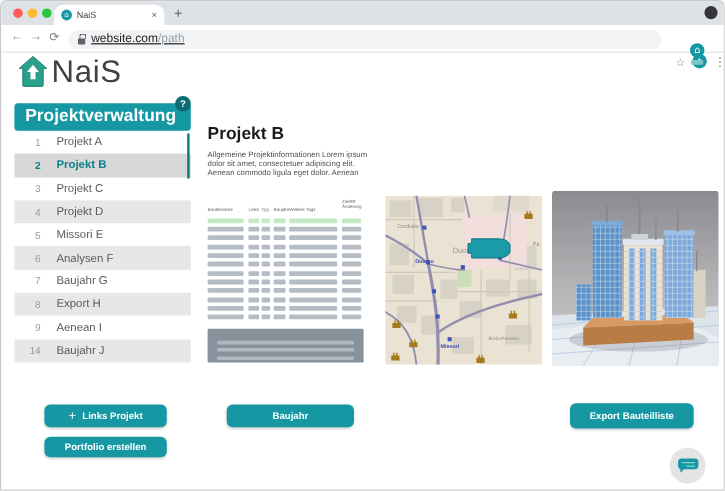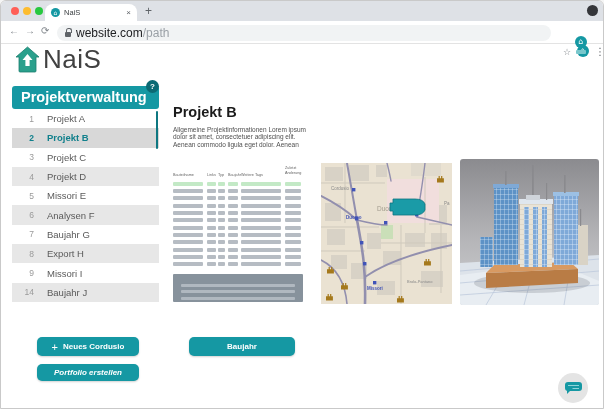--- a/index.html
+++ b/index.html
@@ -19,21 +19,21 @@
   .newtab { position:absolute; left:144px; top:3px; font-size:12px; color:#5f6368; }
   .chromeavatar { position:absolute; left:586px; top:4px; width:11px; height:11px; border-radius:50%; background:#35363a; }
 
   .toolbar { position:absolute; left:0; top:20px; width:604px; height:23px; background:#fff; border-bottom:1px solid #e3e3e3; }
   .navic { position:absolute; top:4px; font-size:10px; color:#80868b; }
   .urlpill { position:absolute; left:56px; top:3.5px; width:494px; height:16px; background:#f1f3f4;
              border-radius:8px; display:flex; align-items:center; padding:0 8px; gap:5px; }
   .lock { position:relative; width:6px; height:5px; background:#5f6368; border-radius:1px; margin-top:3px; }
   .lock:before { content:""; position:absolute; left:1px; top:-3.5px; width:4px; height:4px;
                  border:1px solid #5f6368; border-bottom:none; border-radius:2.5px 2.5px 0 0; }
-  .urltext { font-size:12px; color:#202124; }
+  .urltext { font-size:10px; color:#202124;text-decoration:underline; }
   .urlpath { color:#9aa0a6; }
   .star { position:absolute; left:562px; top:26px; font-size:9px; color:#80868b; }
   .tbavatar { position:absolute; left:576px; top:24px; width:12px; height:12px; border-radius:50%;
               background:var(--accent,#1598a3); color:#fff; font-size:8px; line-height:12px; text-align:center;
               font-family:"DejaVu Sans",sans-serif; }
   .dots { position:absolute; left:594px; top:25px; font-size:10px; color:#5f6368; }
 
   
   .logo { position:absolute; left:14px; top:43px; display:flex; align-items:center; gap:3px; }
   .logotext { font-size:26px; color:#414141; letter-spacing:0.5px; }
@@ -74,21 +74,21 @@
   .sumbar { position:absolute; left:8px; width:114px; height:3px; background:#b0b8c0; border-radius:1px; }
 
   .mapbox { position:absolute; left:320px; top:162px; width:131px; height:141px; overflow:hidden; }
   .buildbox { position:absolute; left:459px; top:158px; width:139px; height:146px; border-radius:3px; overflow:hidden; }
 
   .tealbtn { position:absolute; background:var(--accent,#1598a3); border:none; border-radius:5px; color:#fff;
              font-size:8px; font-weight:bold; display:flex; align-items:center; justify-content:center;
              font-family:"Liberation Sans",sans-serif; cursor:pointer; box-shadow:0 1px 2px rgba(0,0,0,0.18); }
   .btn-new { left:36px; top:336px; width:102px; height:19px; gap:5px; }
   .btn-new .plus { font-size:11px; font-weight:normal; }
-  .btn-portfolio { left:36px; top:363px; width:102px; height:17px;font-style:italic; }
+  .btn-portfolio { left:36px; top:363px; width:102px; height:17px; }
   .btn-analysen { left:188px; top:336px; width:106px; height:19px; }
   .btn-export { left:474px; top:335px; width:103px; height:21px; }
 
   .chat { position:absolute; left:557px; top:372px; width:30px; height:30px; border-radius:50%;
           background:#e4e4e4; cursor:pointer; }
   .bubble { position:absolute; left:7px; top:9px; width:17px; height:9px; background:var(--accent,#1598a3); border-radius:3px; }
   .bubble:after { content:""; position:absolute; left:2px; bottom:-3px; border:3px solid transparent;
                   border-top-color:var(--accent,#1598a3); border-left-color:var(--accent,#1598a3); }
   .bline { position:absolute; left:3px; width:11px; height:1.3px; background:#8fd3d8; }
 </style>
@@ -164,21 +164,21 @@
       <div class="proj-row">
         <span class="num">7</span>
         <span class="plabel">Baujahr G</span>
       </div>
       <div class="proj-row shaded">
         <span class="num">8</span>
         <span class="plabel">Export H</span>
       </div>
       <div class="proj-row">
         <span class="num">9</span>
-        <span class="plabel">Missori I</span>
+        <span class="plabel">Aenean I</span>
       </div>
       <div class="proj-row shaded">
         <span class="num">14</span>
         <span class="plabel">Baujahr J</span>
       </div>
     </div>
   <div class="listscroll"></div>
 
   <div class="maintitle">Projekt B</div>
   <div class="desc">Allgemeine Projektinformationen Lorem ipsum dolor sit amet, consectetuer adipiscing elit. Aenean commodo ligula eget dolor. Aenean</div>
@@ -567,24 +567,25 @@
         <rect x="104" y="16" width="1.6" height="18"></rect>
           <rect x="86" y="24" width="1.2" height="17"></rect>
         <rect x="120" y="50" width="1.2" height="17"></rect>
       </g>
       <rect x="66" y="36" width="14" height="5" fill="#cfd4da"></rect>
     </svg>
   </div>
 
   <button class="tealbtn btn-new">
     <span class="plus">+</span>
-    <span>Neues Cordusio</span>
+    <span>Links Projekt</span>
   </button>
   <button class="tealbtn btn-portfolio">Portfolio erstellen</button>
   <button class="tealbtn btn-analysen">Baujahr</button>
+  <button class="tealbtn btn-export">Export Bauteilliste</button>
 
   <div class="chat">
     <div class="bubble">
       <div class="bline" style="top:3px"></div>
       <div class="bline" style="top:5.5px"></div>
     </div>
   </div>
 
 </div>
 

